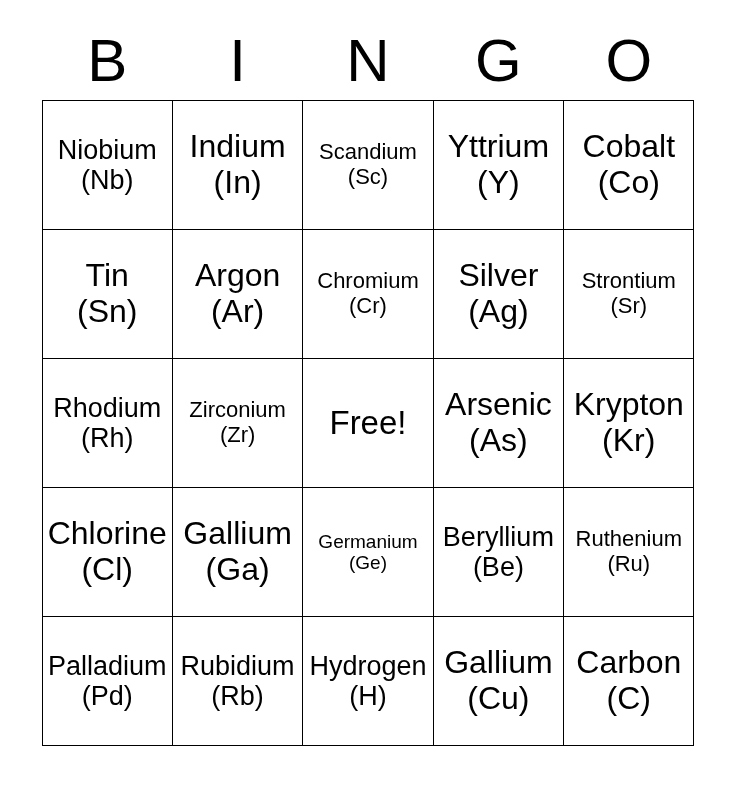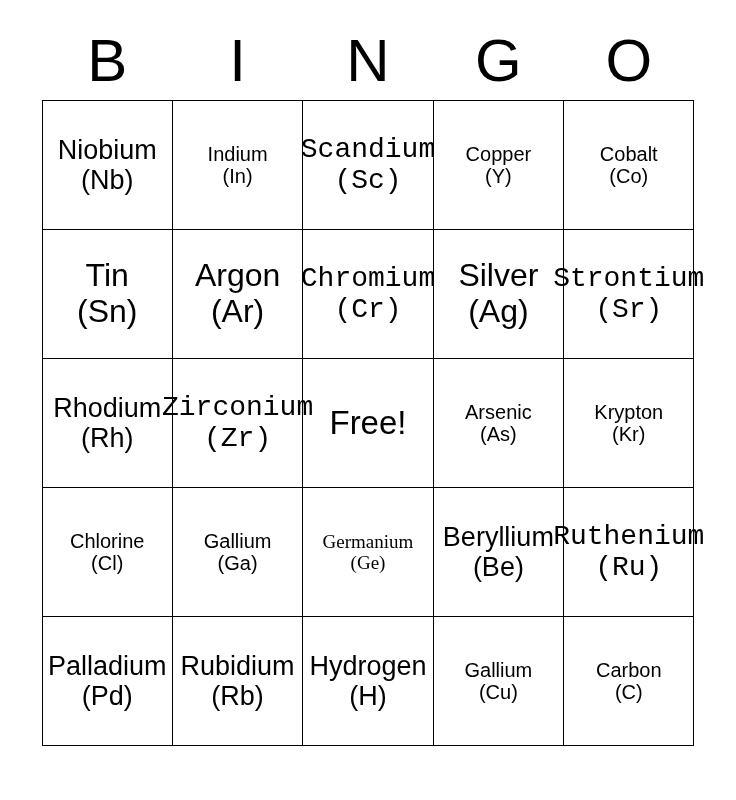--- a/index.html
+++ b/index.html
@@ -62,24 +62,24 @@
   .name {
     display: block;
     white-space: nowrap;
   }
   .sym {
     display: block;
     white-space: nowrap;
   }
   
   .s-xl .name, .s-xl .sym { font-size: 32px; }
-  .s-lg .name, .s-lg .sym { font-size: 20px; }
+  .s-lg .name, .s-lg .sym { font-size: 32px; }
   .s-md .name, .s-md .sym { font-size: 27px; }
-  .s-sm .name, .s-sm .sym { font-size: 28px; font-family: Liberation Mono, monospace; }
-  .s-xs .name, .s-xs .sym { font-size: 19px; font-family: Liberation Serif, serif; }
+  .s-sm .name, .s-sm .sym { font-size: 22px; }
+  .s-xs .name, .s-xs .sym { font-size: 19px; }
   .free {
     font-size: 33px;
     line-height: 1.1;
     white-space: nowrap;
   }
 </style>
 </head>
 <body>
 
 <div class="bingo-page">
@@ -108,21 +108,21 @@
             </div>
           </td>
           <td>
             <div class="cell-inner s-sm">
               <span class="name">Scandium</span>
               <span class="sym">(Sc)</span>
             </div>
           </td>
           <td>
             <div class="cell-inner s-lg">
-              <span class="name">Copper</span>
+              <span class="name">Yttrium</span>
               <span class="sym">(Y)</span>
             </div>
           </td>
           <td>
             <div class="cell-inner s-lg">
               <span class="name">Cobalt</span>
               <span class="sym">(Co)</span>
             </div>
           </td>
         </tr>

